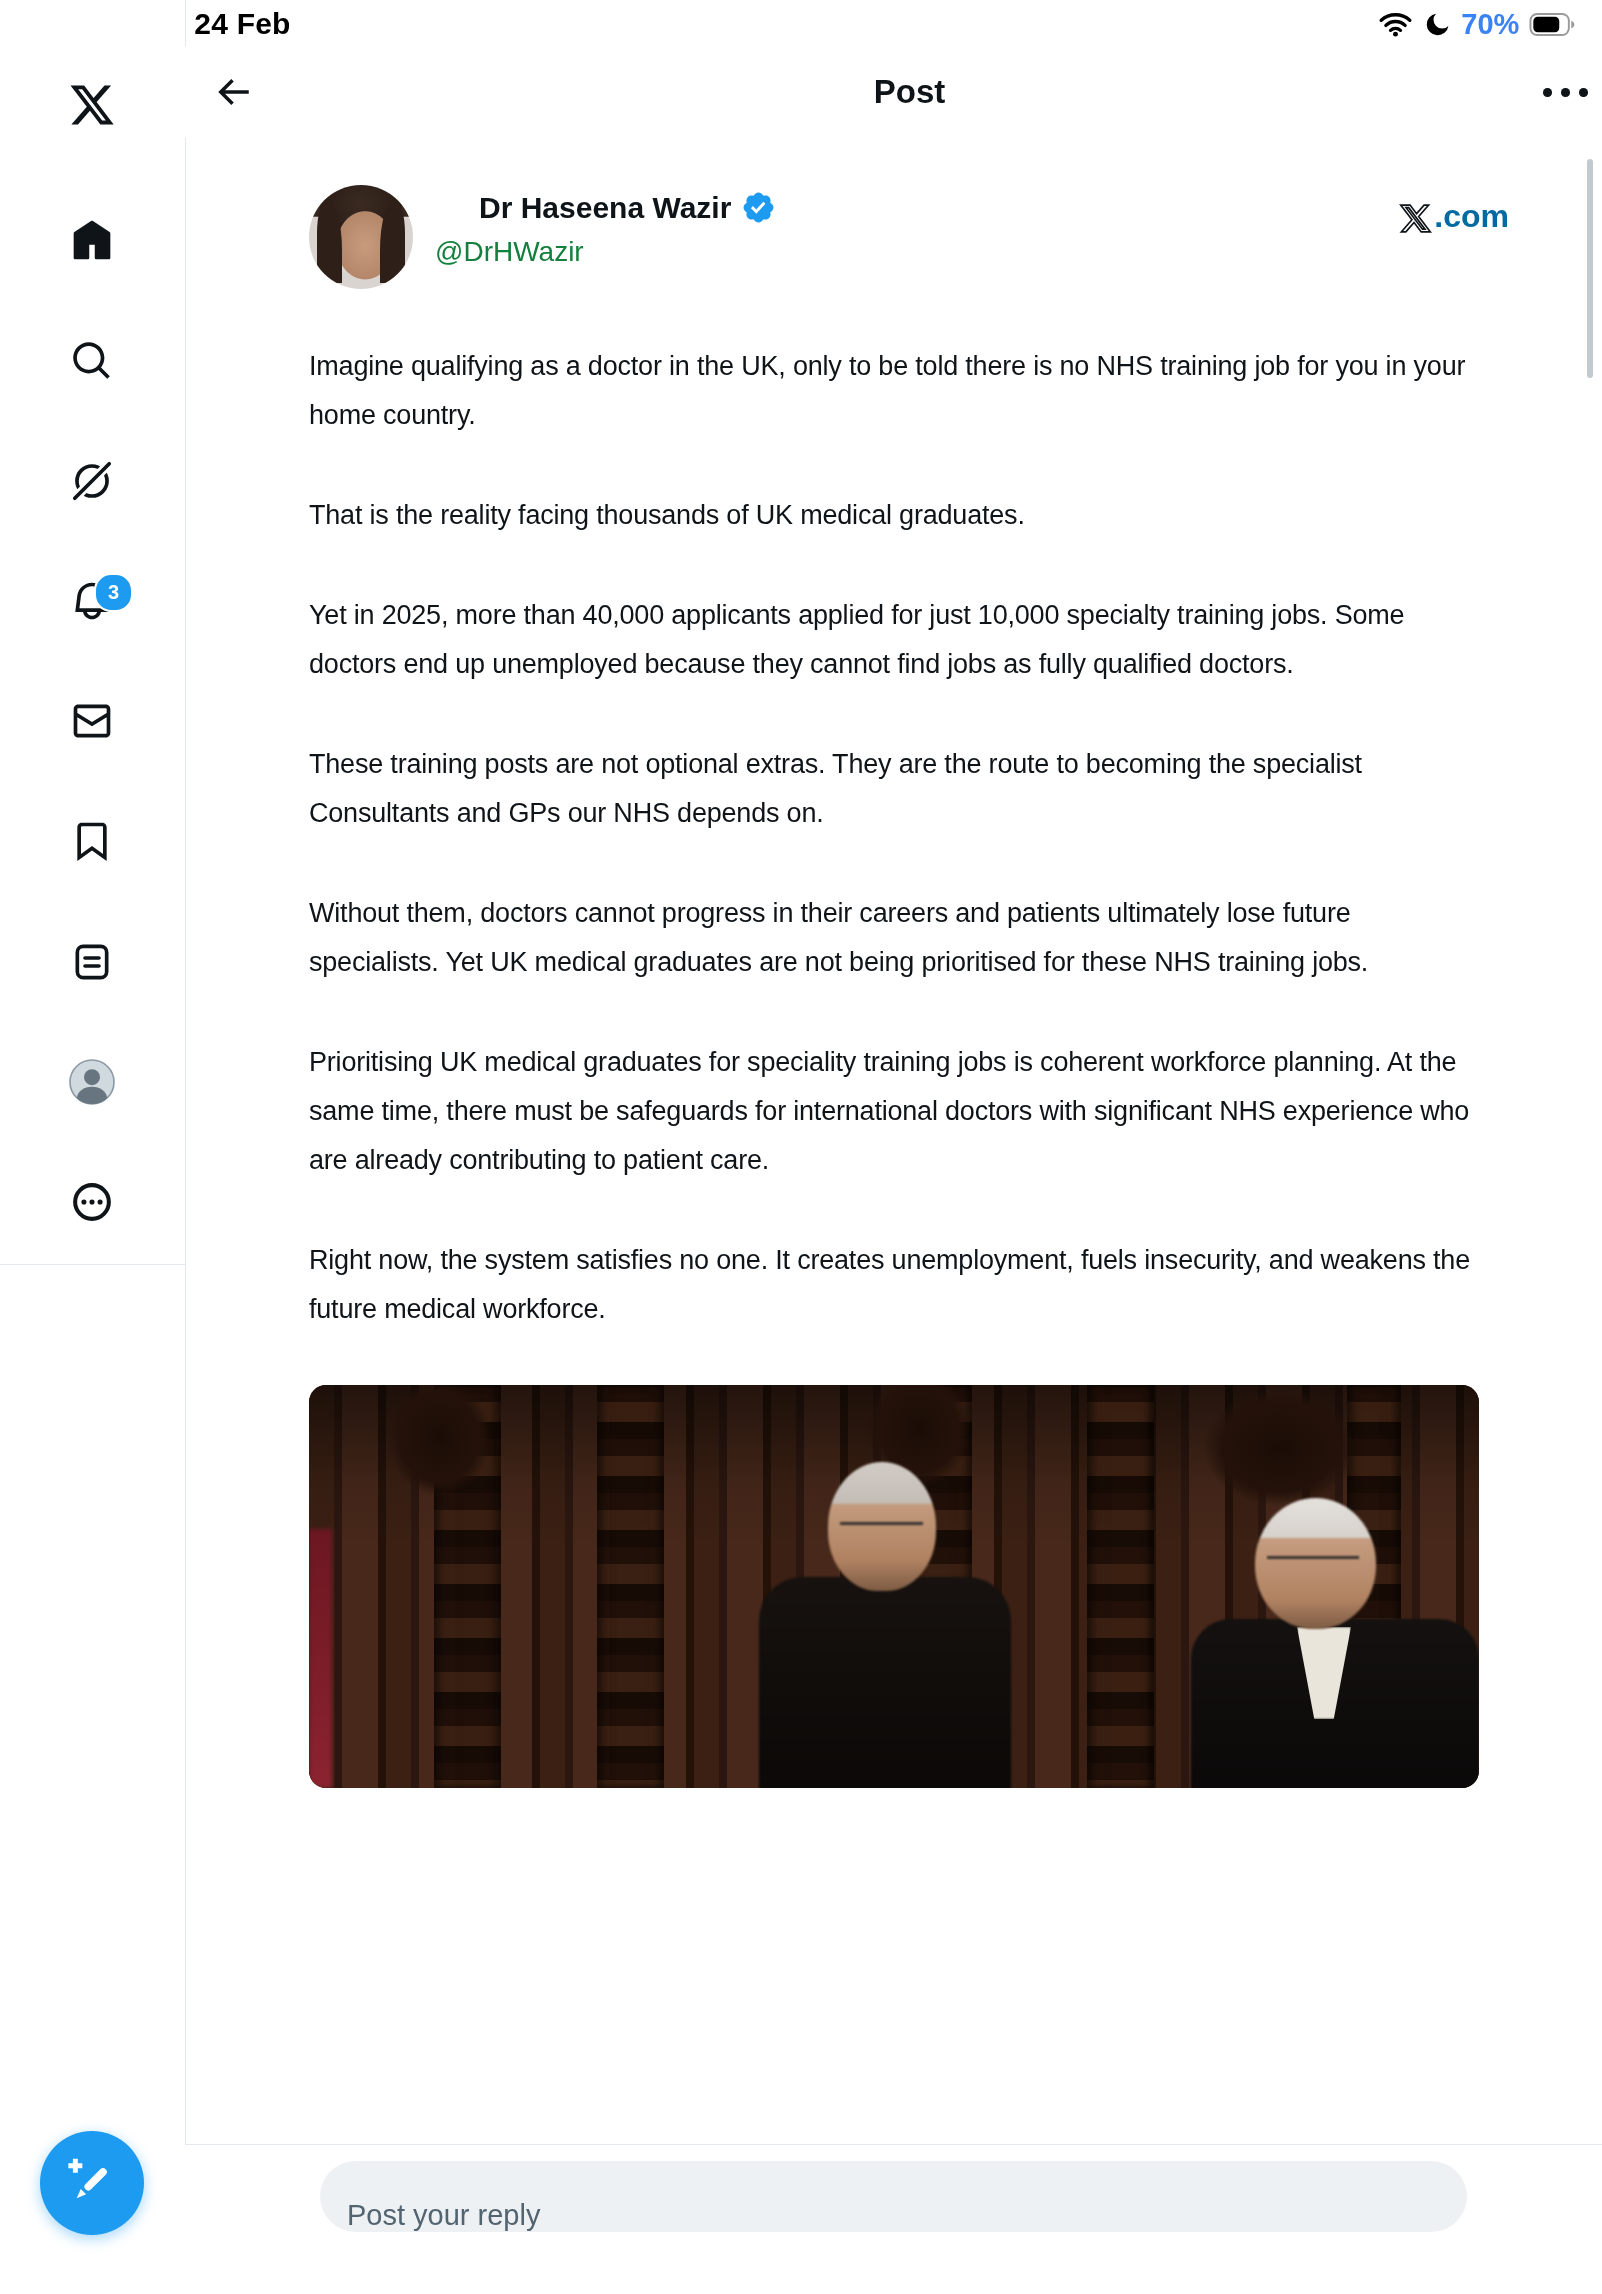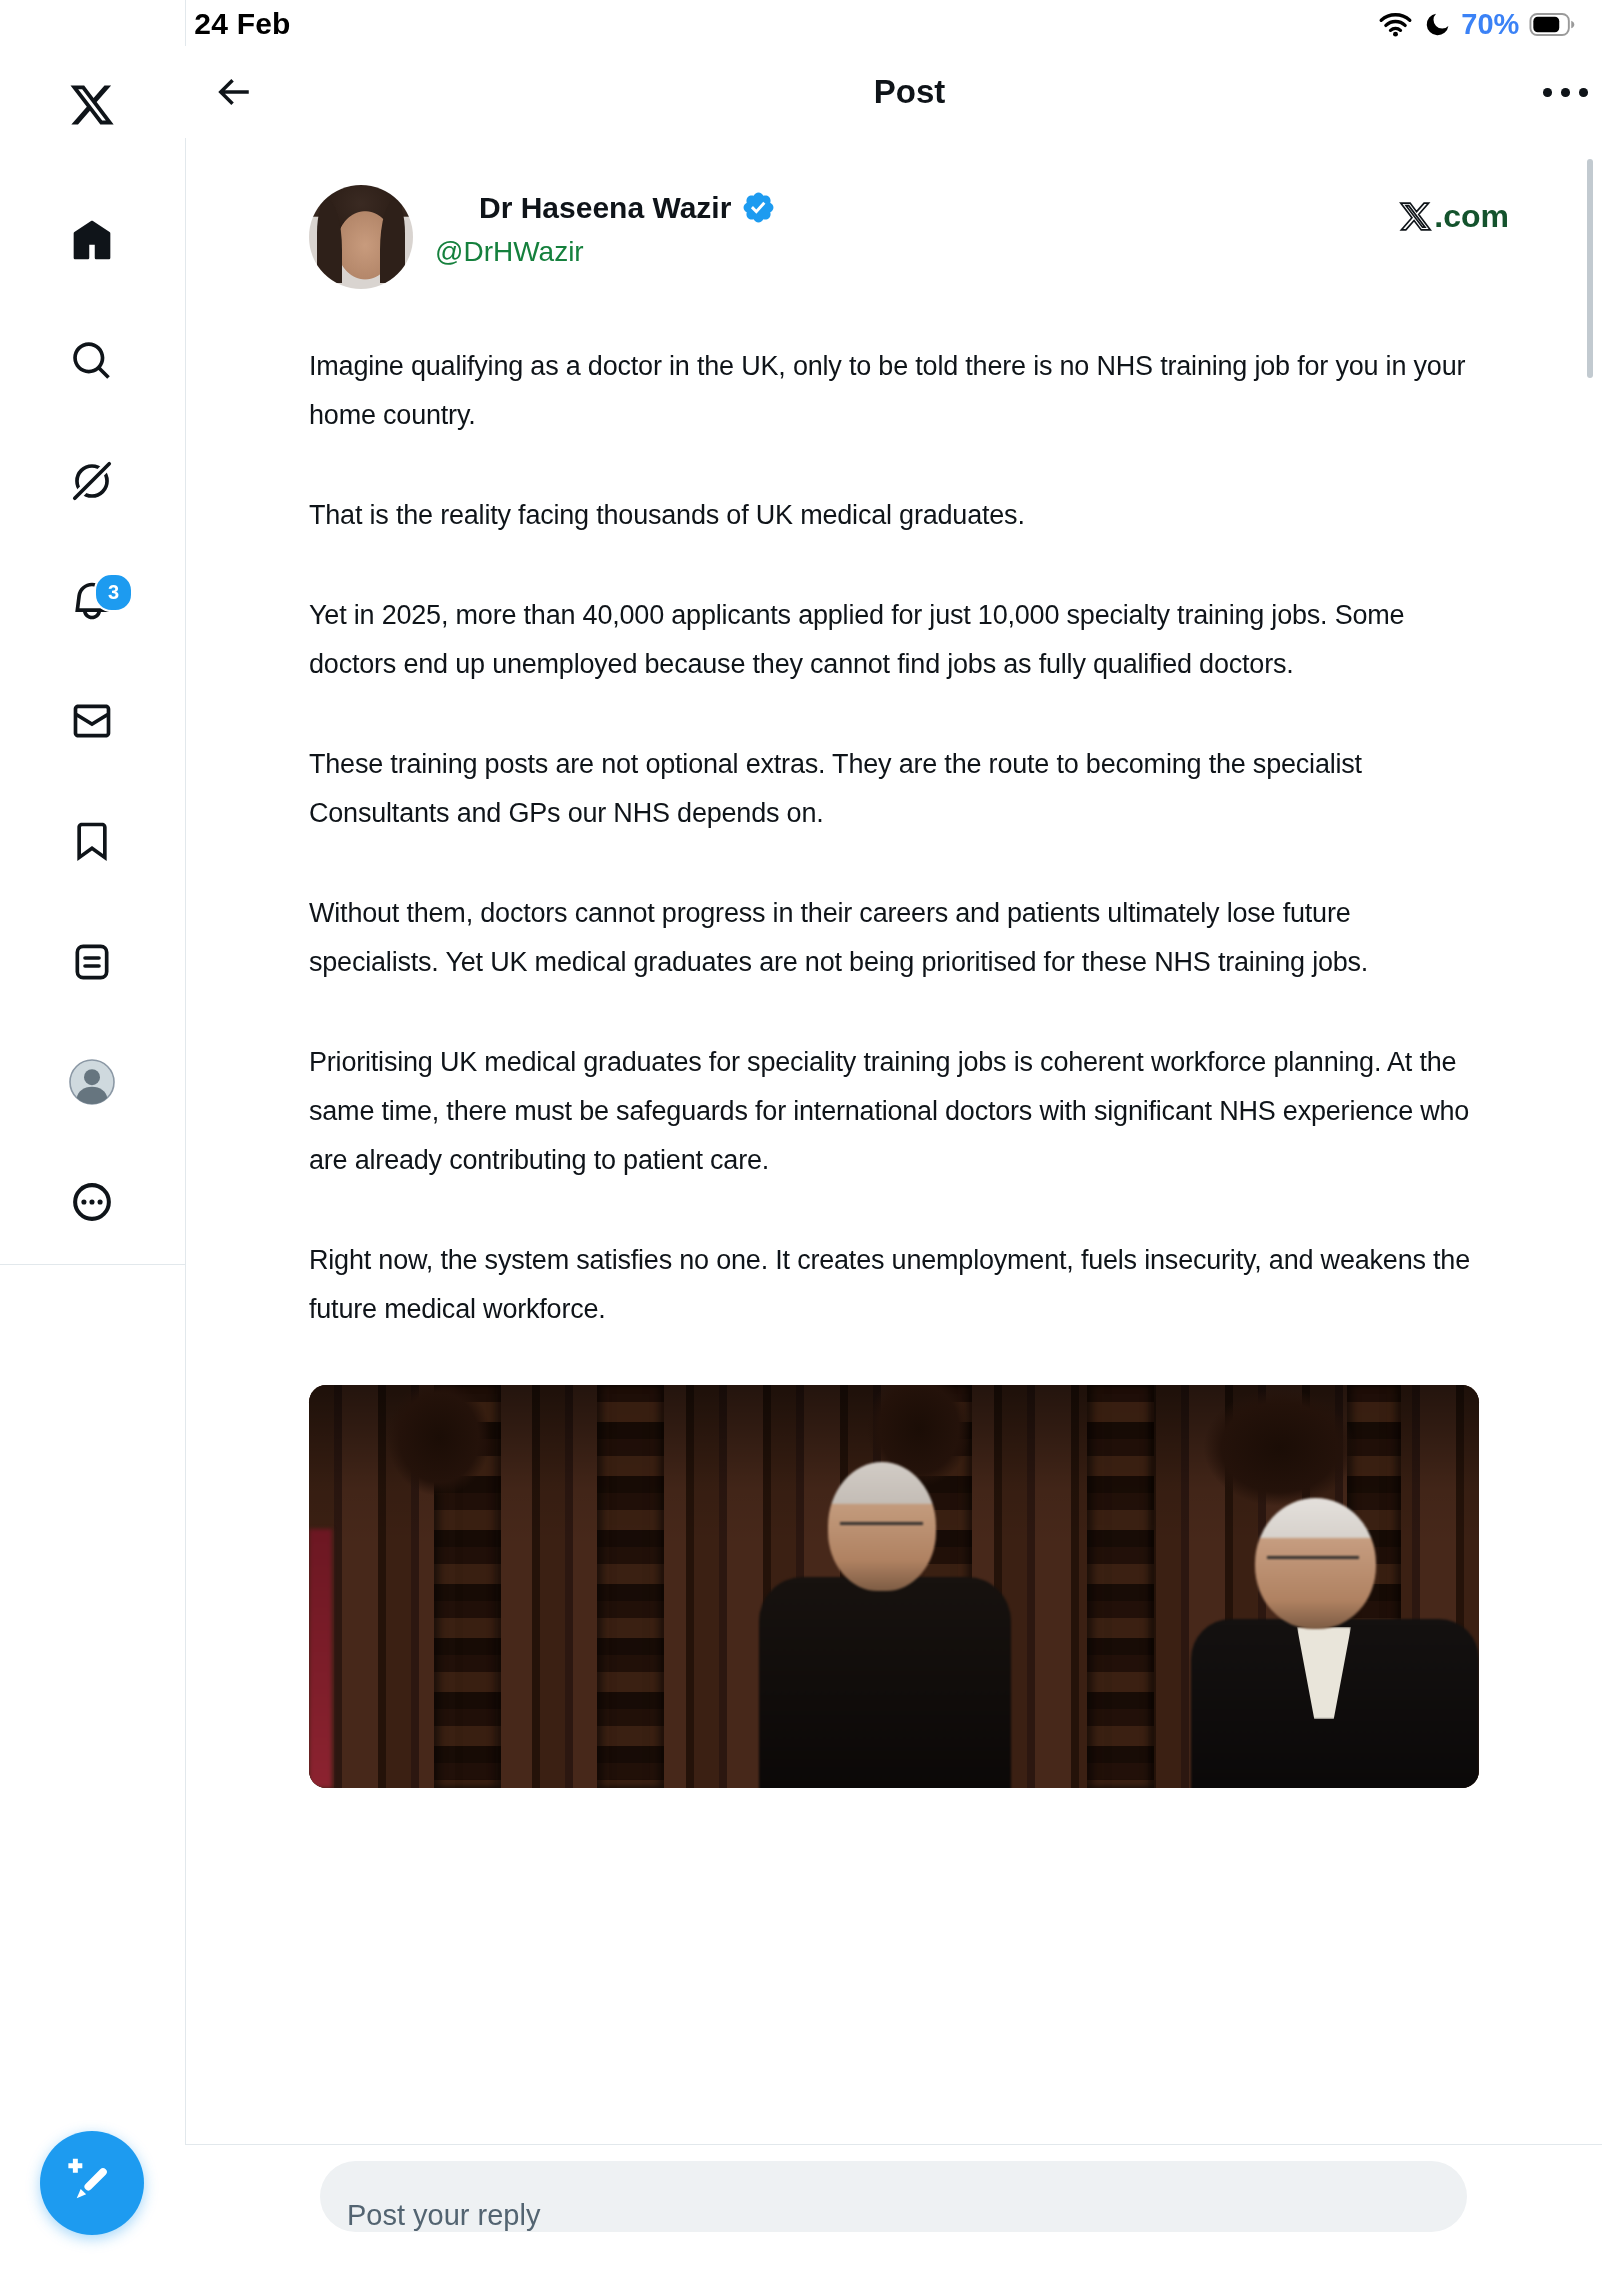--- a/index.html
+++ b/index.html
@@ -40,22 +40,22 @@
       radial-gradient(67px 58px at 50% 18%, #3a2a22 0%, #2b1d16 60%, rgba(0,0,0,0) 62%),
       linear-gradient(180deg,#4a352a 0%, #33241c 30%, #d9d4d0 31%);
   }
   .avatar::before{content:"";position:absolute;left:7.7px;top:15.4px;width:25px;height:83px;
     background:#2e2019;border-radius:40% 60% 0 0;}
   .avatar::after{content:"";position:absolute;right:7.7px;top:15.4px;width:25px;height:83px;
     background:#2e2019;border-radius:60% 40% 0 0;}
   .author-name-row{position:absolute;left:250px;top:144px;display:flex;align-items:center;gap:9.6px;margin-left:44px;}
   .author-name{font-size:30px;font-weight:700;cursor:pointer;}
   .author-handle{position:absolute;left:250px;top:190px;font-size:28px;color:#15803d;}
-  .watermark{position:absolute;right:125px;top:152px;display:flex;align-items:center;gap:1.9px;
-    font-size:32px;font-weight:700;color:#14532d;}
+  .watermark{position:absolute;right:125px;top:152px;display:flex;align-items:flex-end;gap:1.9px;
+    font-size:32px;font-weight:700;color:#0369a1;}
   .post-body{position:absolute;left:124px;top:296px;width:1170px;
     font-size:27px;line-height:49px;letter-spacing:-0.2px;color:#0f1419;}
   .post-body p{margin:0 0 51px 0;}
   
   .post-media{position:relative;width:1170px;height:403px;border-radius:17.3px;overflow:hidden;
     cursor:pointer;background:#321b10;}
   .wood-bg{position:absolute;inset:0;
     background:
       linear-gradient(180deg, rgba(0,0,0,.5) 0%, rgba(0,0,0,.08) 26%, rgba(0,0,0,0) 40%),
       repeating-linear-gradient(90deg,#3b2013 0 25px,#2c1710 25px 33px,#47281a 33px 69px,#241209 69px 77px);}

